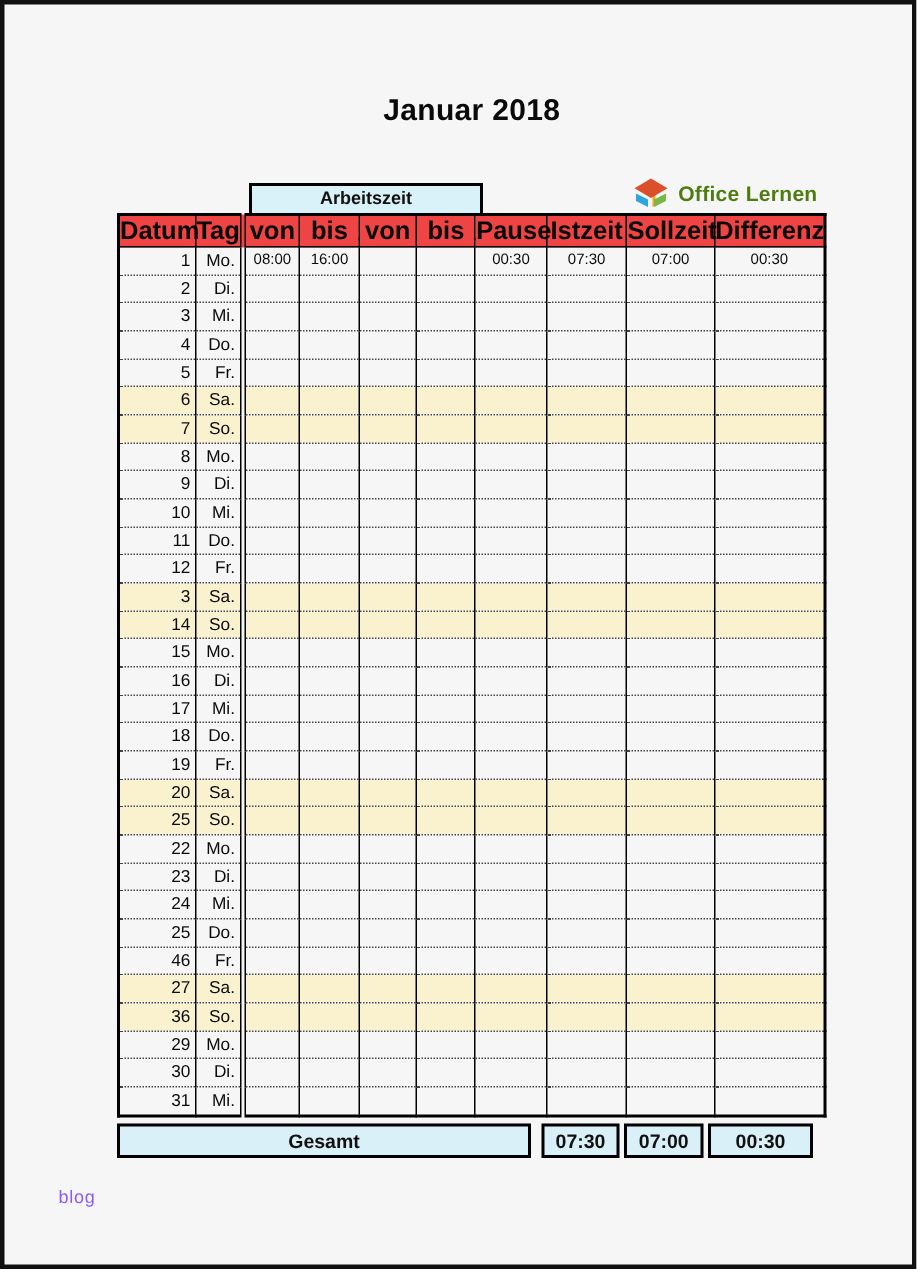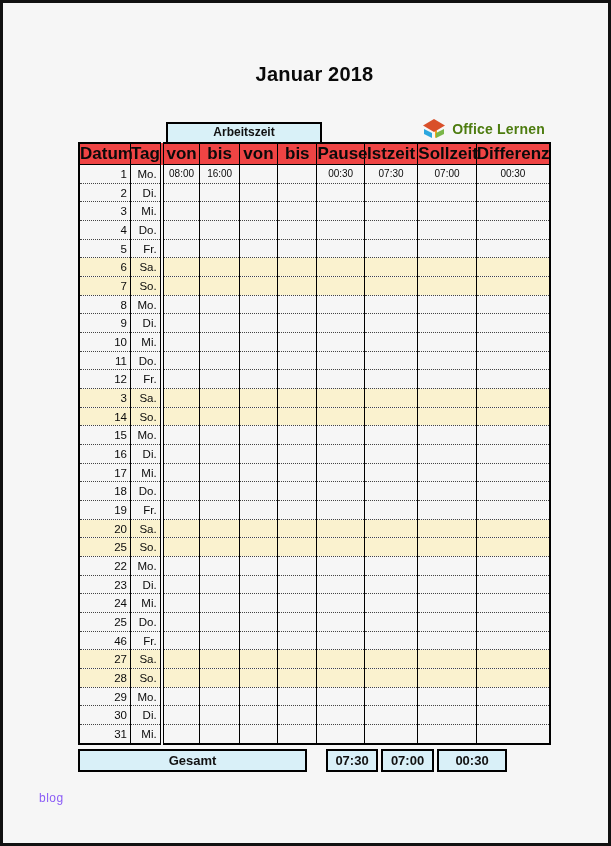--- a/index.html
+++ b/index.html
@@ -58,21 +58,21 @@
   .gesamt{
     position:absolute;left:75px;top:746px;width:473px;height:23px;
     display:flex;
   }
   .gesamt .cell{
     box-sizing:border-box;height:23px;
     background:#d9f0f8;border:2px solid #000;
     font-size:13px;font-weight:bold;
     display:flex;align-items:center;justify-content:center;
   }
-  .g-label{width:229px;margin-right:19px;}
+  .g-label{width:276px;margin-right:7px;}
   .g-ist{width:52px;margin-right:3px;}
   .g-soll{width:53px;margin-right:3px;}
   .g-diff{width:70px;}
   .watermark{
     position:absolute;left:36px;top:788px;
     font-size:12px;color:#8b5cf6;letter-spacing:0.5px;
   }
 </style>
 </head>
 <body>
@@ -439,21 +439,21 @@
           <td></td>
           <td></td>
           <td></td>
           <td></td>
           <td></td>
           <td></td>
           <td></td>
           <td></td>
         </tr>
         <tr class="weekend">
-          <td class="label-cell">28</td>
+          <td class="label-cell">36</td>
           <td class="label-cell">So.</td>
           <td></td>
           <td></td>
           <td></td>
           <td></td>
           <td></td>
           <td></td>
           <td></td>
           <td></td>
         </tr>

